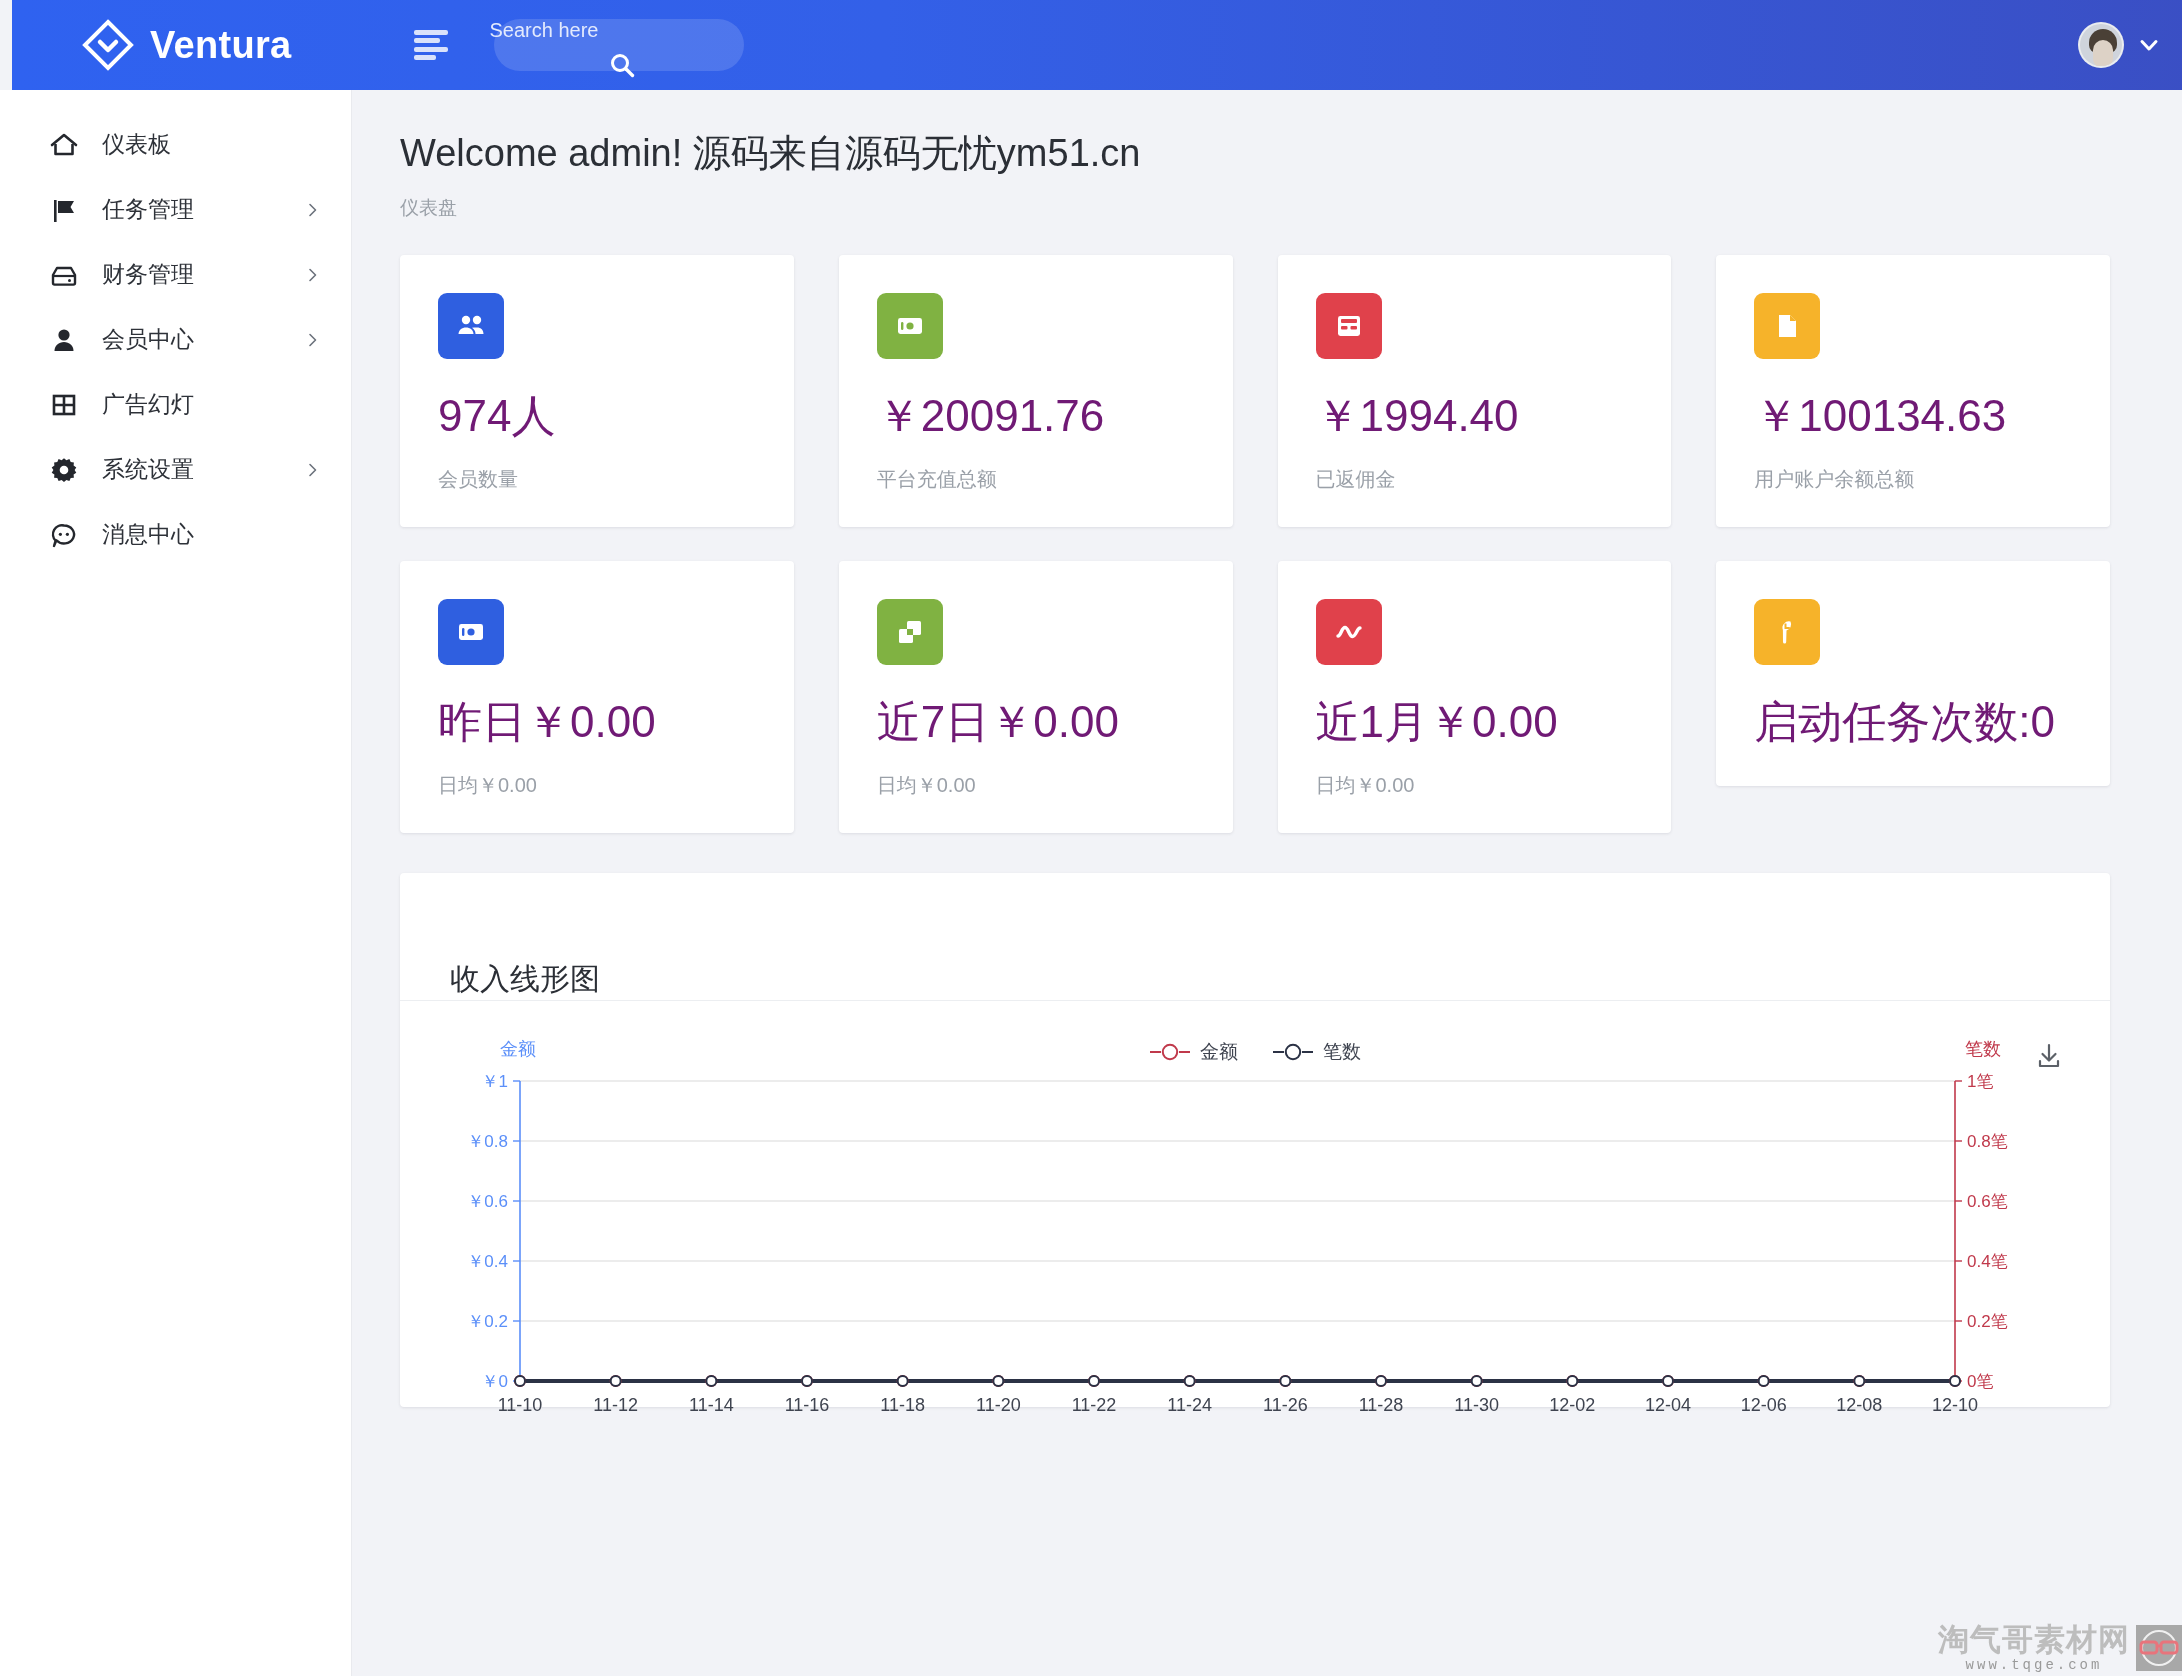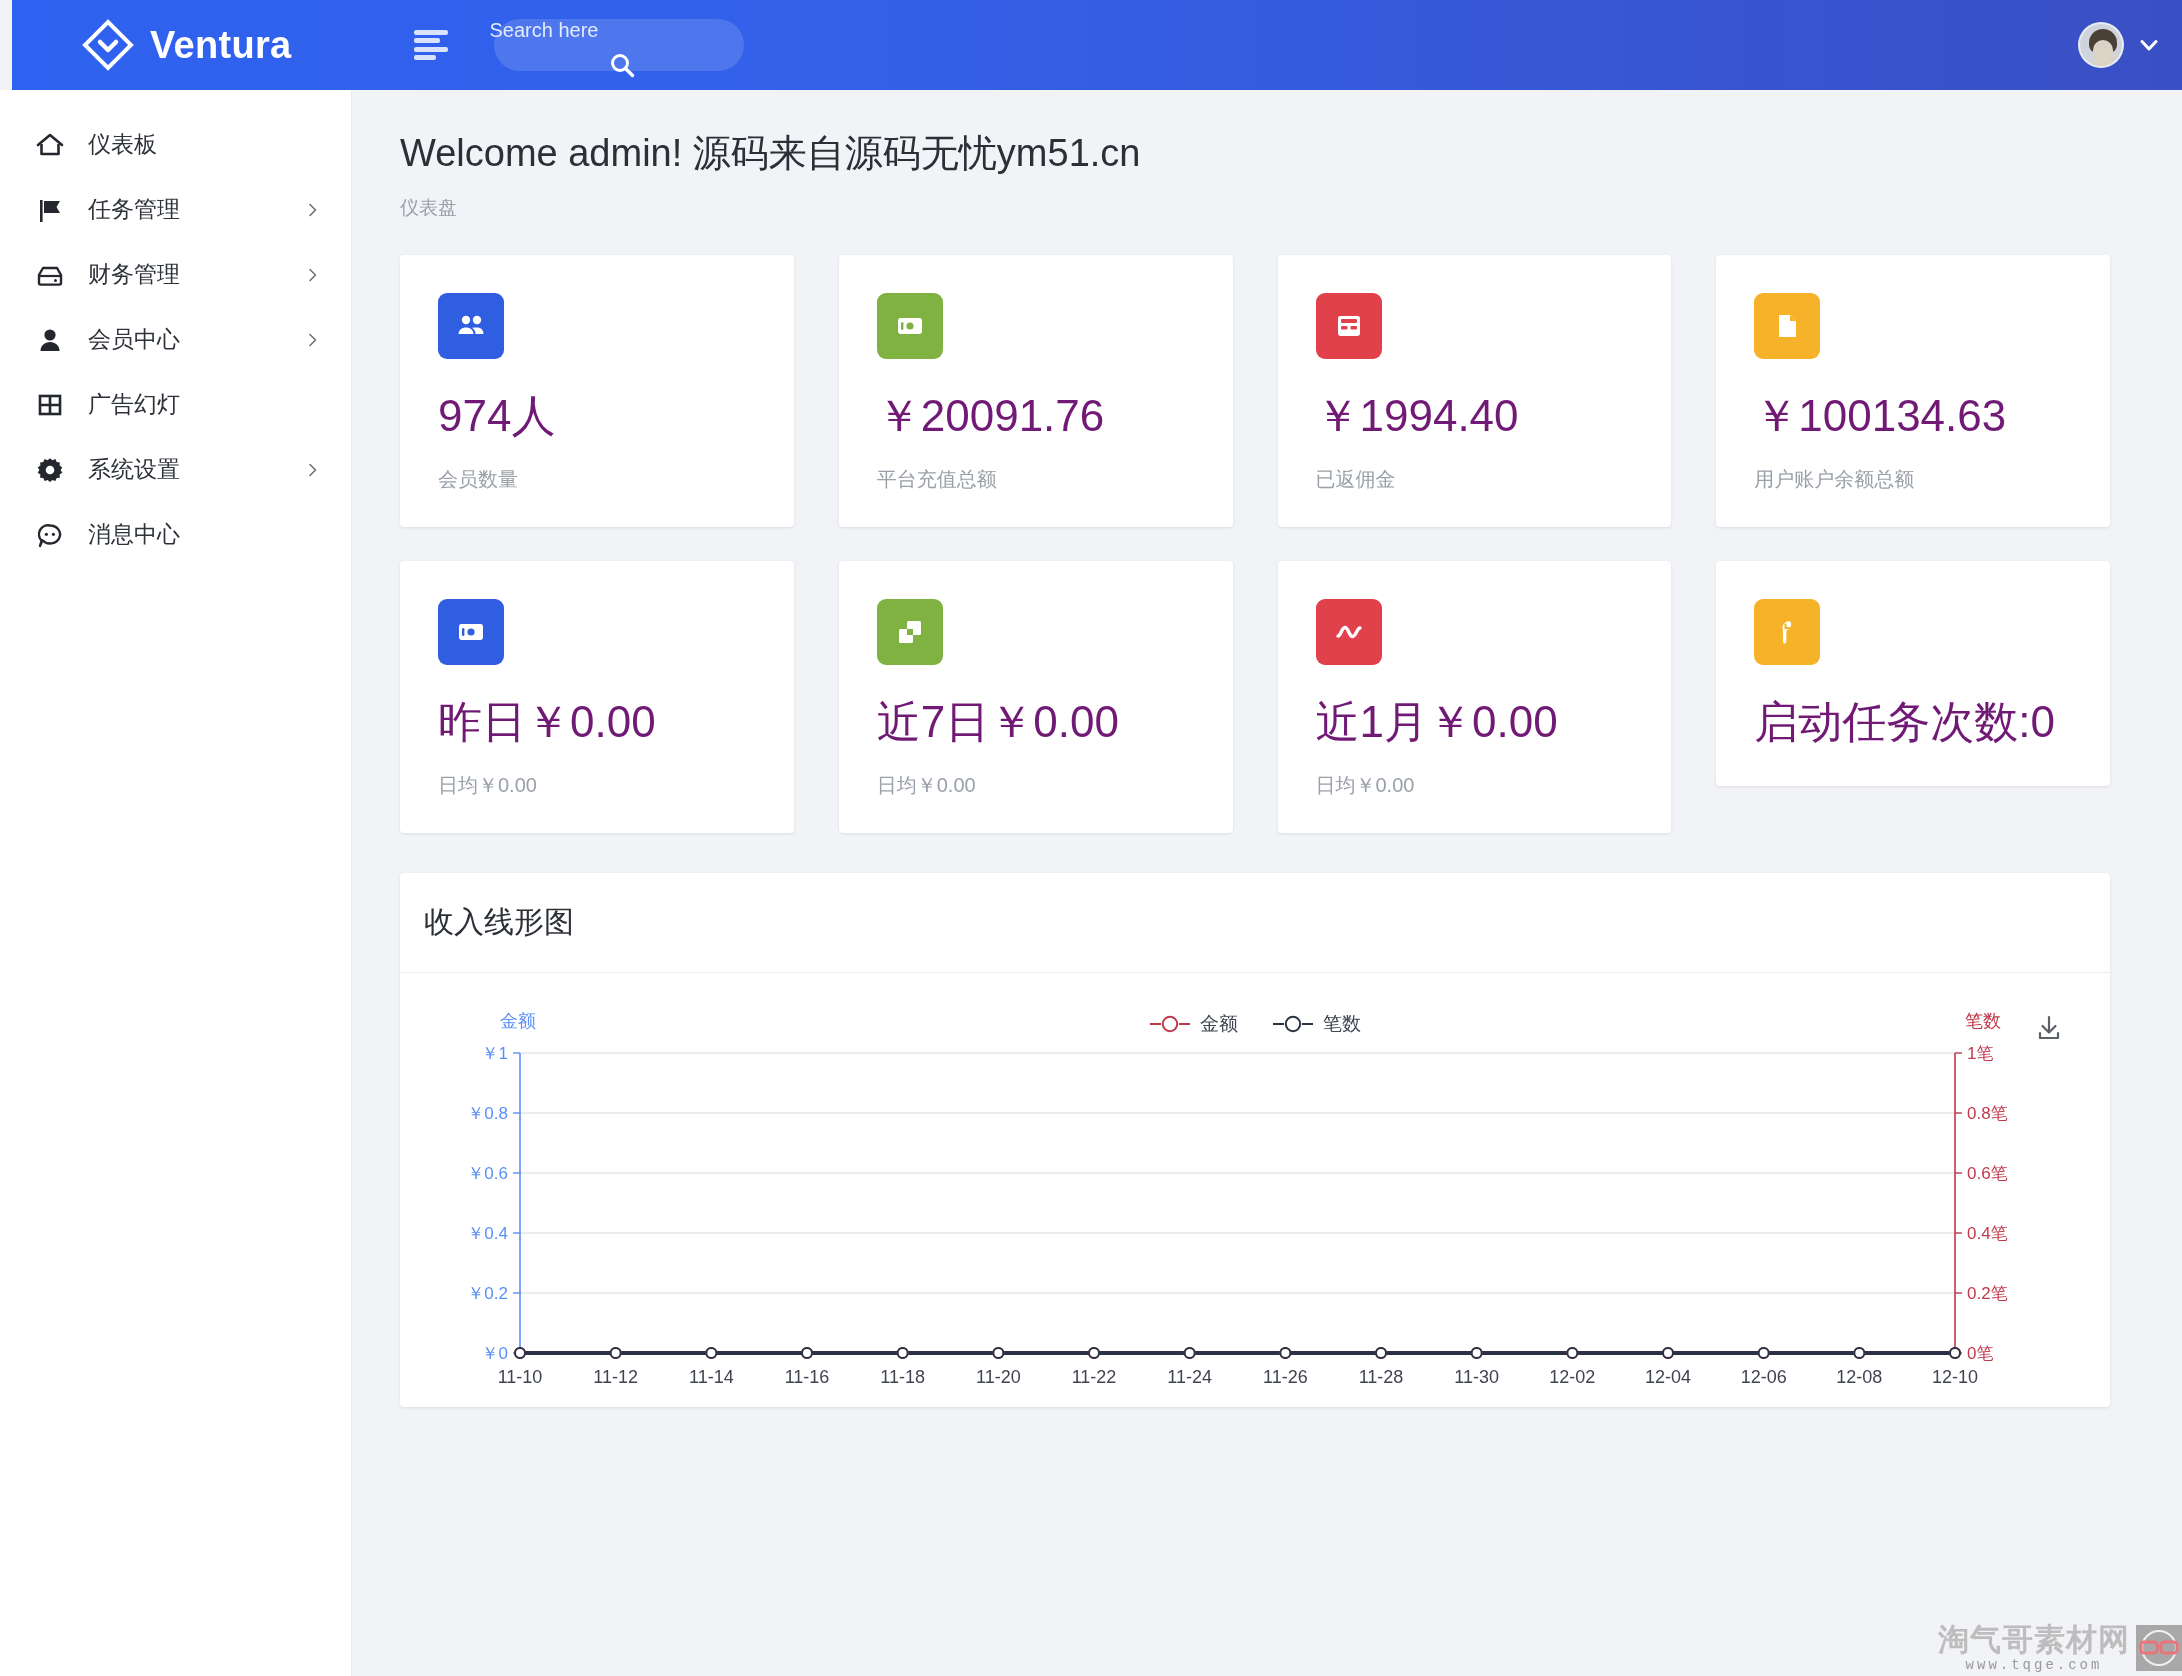--- a/index.html
+++ b/index.html
@@ -61,21 +61,21 @@
     background:#ddd2c6; border-radius:10px 10px 9px 9px;
   }
   .caret-down { width: 22px; height: 22px; cursor: pointer; }
 
   
   .sidebar {
     position: absolute; top: 90px; left: 0; width: 352px; height: 1586px;
     background: #ffffff; border-right: 1px solid #e9eaee; padding-top: 22px;
   }
   .nav-item {
-    height: 65px; display: flex; align-items: center; padding: 0 30px 0 34px;
+    height: 65px; display: flex; align-items: center; padding: 0 30px 0 48px;
     cursor: pointer; position: relative;
   }
   .nav-ico { width: 32px; height: 32px; flex: none; display: flex; align-items: center; justify-content: center; }
   .nav-label { margin-left: 22px; font-size: 23px; color: #2e3239; }
   .nav-arrow { margin-left: auto; width: 16px; height: 16px; }
 
   
   .main {
     position: absolute; top: 90px; left: 352px;
     width: 1830px; height: 1586px; background: #f2f3f7;
@@ -97,21 +97,21 @@
   .stat-icon svg { width: 34px; height: 34px; }
   .stat-value { margin-top: 28px; font-size: 44px; color: #701a75; white-space: nowrap; }
   .stat-label { margin-top: 20px; font-size: 20px; color: #9aa0a8; }
   .stat-label.small { font-size: 20px; }
 
   
   .chart-panel {
     margin-top: 40px; background: #fff; border-radius: 4px;
     box-shadow: 0 1px 3px rgba(25,32,48,.10); height: 534px; position: relative;
   }
-  .chart-head { height: 100px; display: flex; align-items: center; padding-left: 24px;
+  .chart-head { height: 128px; display: flex; align-items: flex-end; padding-left: 50px;
                 border-bottom: 1px solid #eceef1; }
   .chart-head h2 { font-size: 30px; font-weight: normal; color: #2b2f36; }
   .chart-body { position: relative; height: 434px; }
   .chart-legend {
     position: absolute; top: 38px; left: 0; right: 0;
     display: flex; justify-content: center; gap: 34px; font-size: 19px; color: #3f4450;
   }
   .legend-item { display: flex; align-items: center; gap: 9px; cursor: pointer; }
   .legend-mark { width: 42px; height: 18px; }
   .download-icon { position: absolute; top: 40px; right: 46px; width: 30px; height: 30px; cursor: pointer; }

